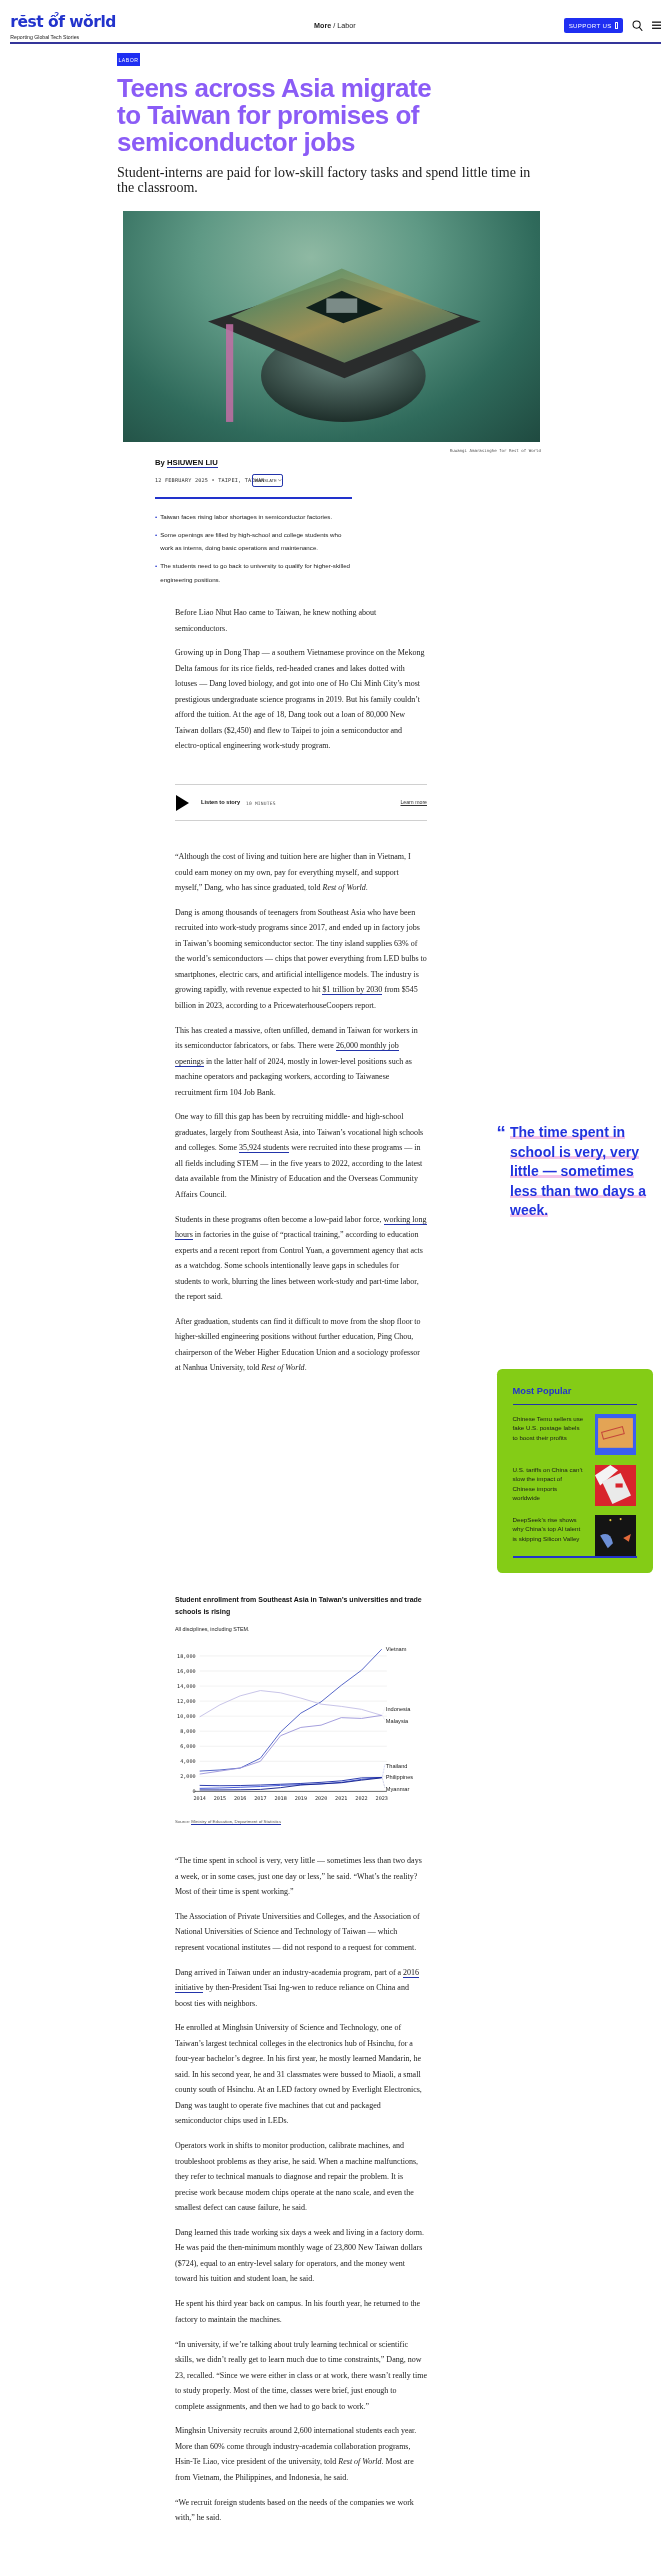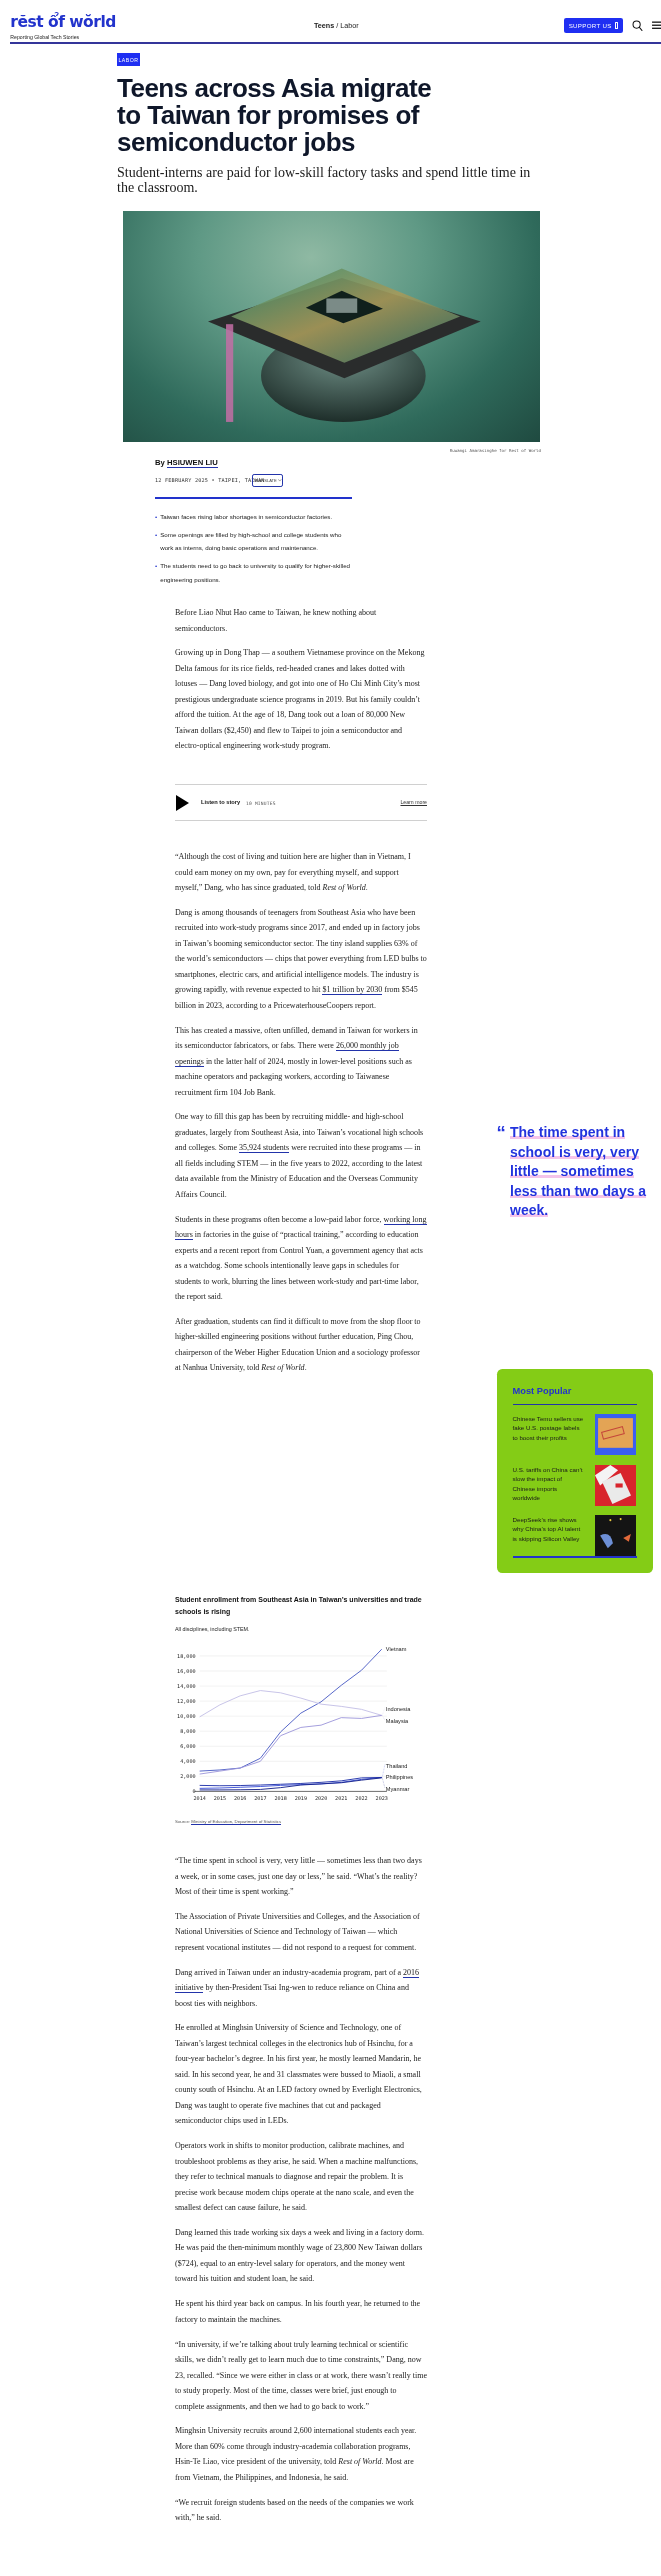--- a/index.html
+++ b/index.html
@@ -13,21 +13,21 @@
   .crumb { position: absolute; left: 314px; top: 10.3px; font-family: "Liberation Sans", sans-serif; font-size: 7.2px; color: #222; }
   .crumb b { font-weight: bold; }
   .support-btn { position: absolute; left: 564px; top: 6.7px; width: 59px; height: 15.5px; background: #1f2ff2; color: #fff; border-radius: 2.1px; font-family: "Liberation Sans", sans-serif; font-size: 6.2px; display: flex; align-items: center; justify-content: center; gap: 3.1px; letter-spacing: 0.3px; }
   .support-btn .box { display: inline-block; width: 3.6px; height: 6.2px; border: 0.8px solid #fff; border-radius: 0.5px; }
   .search-icon { position: absolute; left: 632px; top: 8.8px; width: 11.3px; height: 11.3px; }
   .menu-icon { position: absolute; left: 652px; top: 10.3px; width: 9.3px; height: 8.2px; }
   .header-rule { position: absolute; left: 10.3px; top: 31px; width: 651px; height: 1.5px; background: #34359a; }
 
   
   .kicker { position: absolute; left: 117px; top: 53px; width: 23px; height: 13.4px; background: #1f2ff2; color: #fff; font-family: "Liberation Sans", sans-serif; font-size: 5.2px; letter-spacing: 0.5px; display: flex; align-items: center; justify-content: center; }
-  .headline { position: absolute; left: 117px; top: 75px; width: 330px; font-family: "Liberation Sans", sans-serif; font-weight: bold; font-size: 26px; line-height: 27px; color: #0f172a; letter-spacing: -0.5px; }
+  .headline { position: absolute; left: 117px; top: 75px; width: 330px; font-family: "Liberation Sans", sans-serif; font-weight: bold; font-size: 26px; line-height: 27px; color: #8b5cf6; letter-spacing: -0.5px; }
   .dek { position: absolute; left: 117px; top: 165px; width: 428px; font-family: "Liberation Serif", serif; font-size: 14px; line-height: 15px; color: #1a1a1a; }
 
   .hero { position: absolute; left: 123px; top: 211px; width: 417px; height: 231px; overflow: hidden;
     background: radial-gradient(ellipse at 45% 20%, #8fb9a3 0%, #5f9985 35%, #2f6a5b 70%, #1f4a40 100%); }
   .credit { position: absolute; right: 121px; top: 448px; font-family: "DejaVu Sans Mono", monospace; font-size: 4.1px; color: #555; }
 
   .byline { position: absolute; left: 155px; top: 458px; font-family: "Liberation Sans", sans-serif; font-size: 7.7px; font-weight: bold; color: #111; }
   .byline a { color: #111; text-decoration: none; border-bottom: 0.8px solid #2233aa; text-align: center; }
   .meta { position: absolute; left: 155px; top: 477px; font-family: "DejaVu Sans Mono", monospace; font-size: 5.2px; color: #333; letter-spacing: 0.2px; }
   .translate { position: absolute; left: 252px; top: 474px; width: 31px; height: 13px; border: 0.6px solid #2233aa; border-radius: 2.1px; font-family: "Liberation Sans", sans-serif; font-size: 4.1px; color: #444; display: flex; align-items: center; justify-content: center; gap: 1.5px; }
@@ -67,21 +67,21 @@
   .chart-source { position: absolute; left: 175px; top: 1819px; font-family: "Liberation Sans", sans-serif; font-size: 4.4px; color: #555; }
   .chart-source a { color: #555; text-decoration: none; border-bottom: 0.5px solid #2233aa; }
 </style>
 </head>
 <body>
 
 <header class="site-header">
   <div class="logo">rĕst ổf wŏrld</div>
   <div class="tagline">Reporting Global Tech Stories</div>
   <div class="crumb">
-    <b>Teens</b><span> / </span><span>Labor</span>
+    <b>More</b><span> / </span><span>Labor</span>
   </div>
   <div class="support-btn">
     <span>SUPPORT US</span>
     <span class="box"></span>
   </div>
   <svg class="search-icon" viewBox="0 0 22 22">
     <circle cx="9" cy="9" r="7" fill="none" stroke="#111" stroke-width="2"></circle>
     <line x1="14" y1="14" x2="20" y2="21" stroke="#111" stroke-width="2"></line>
   </svg>
   <svg class="menu-icon" viewBox="0 0 18 16">

